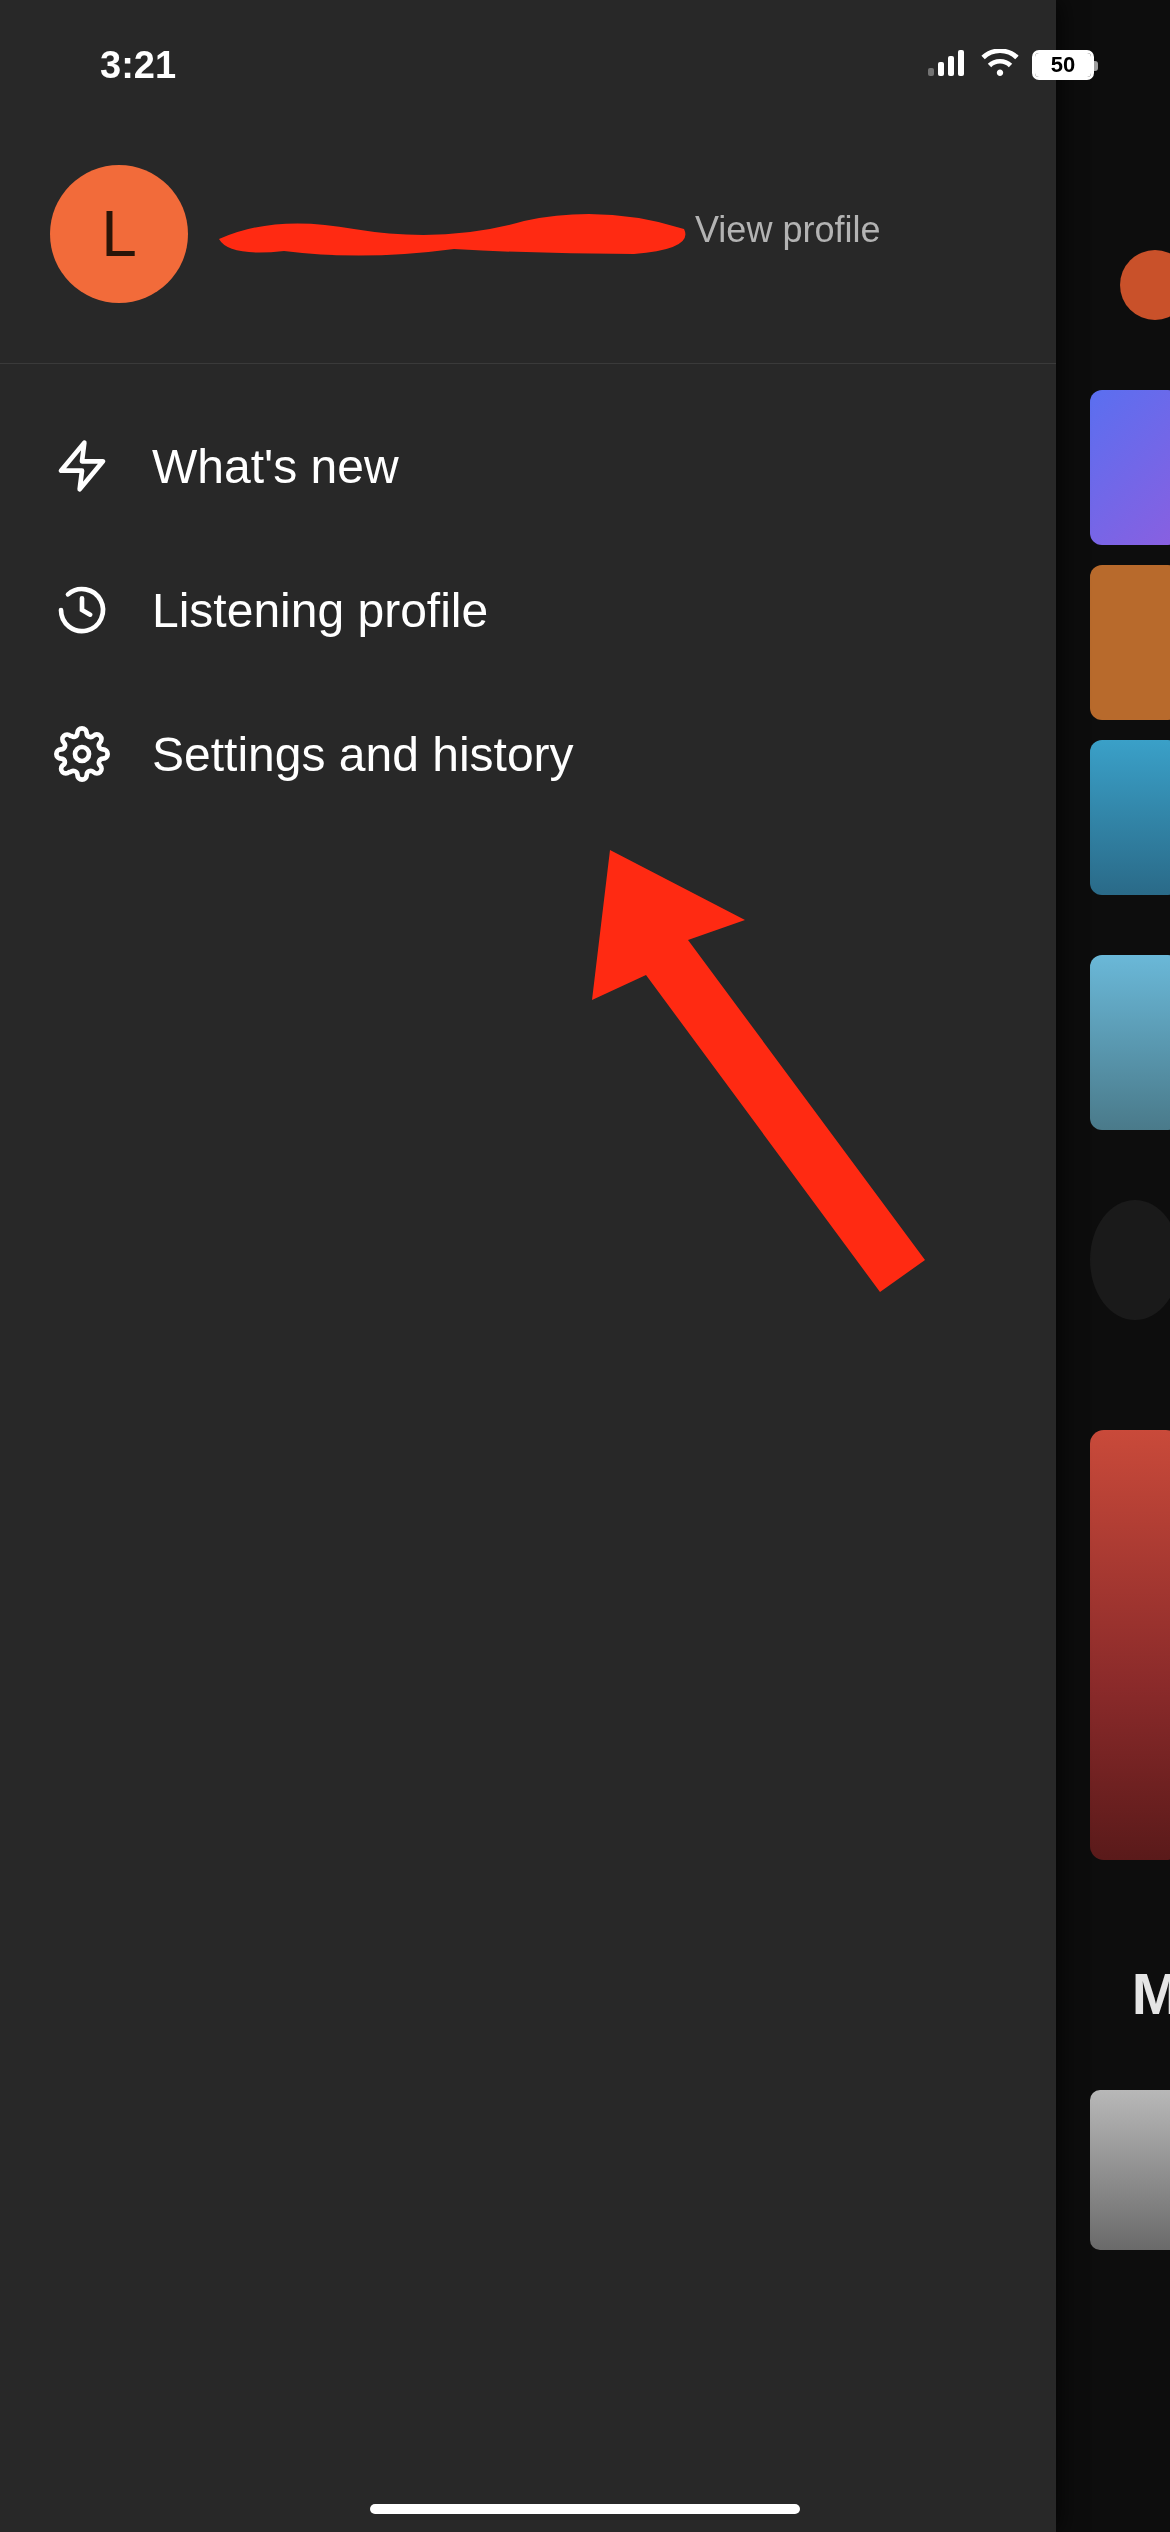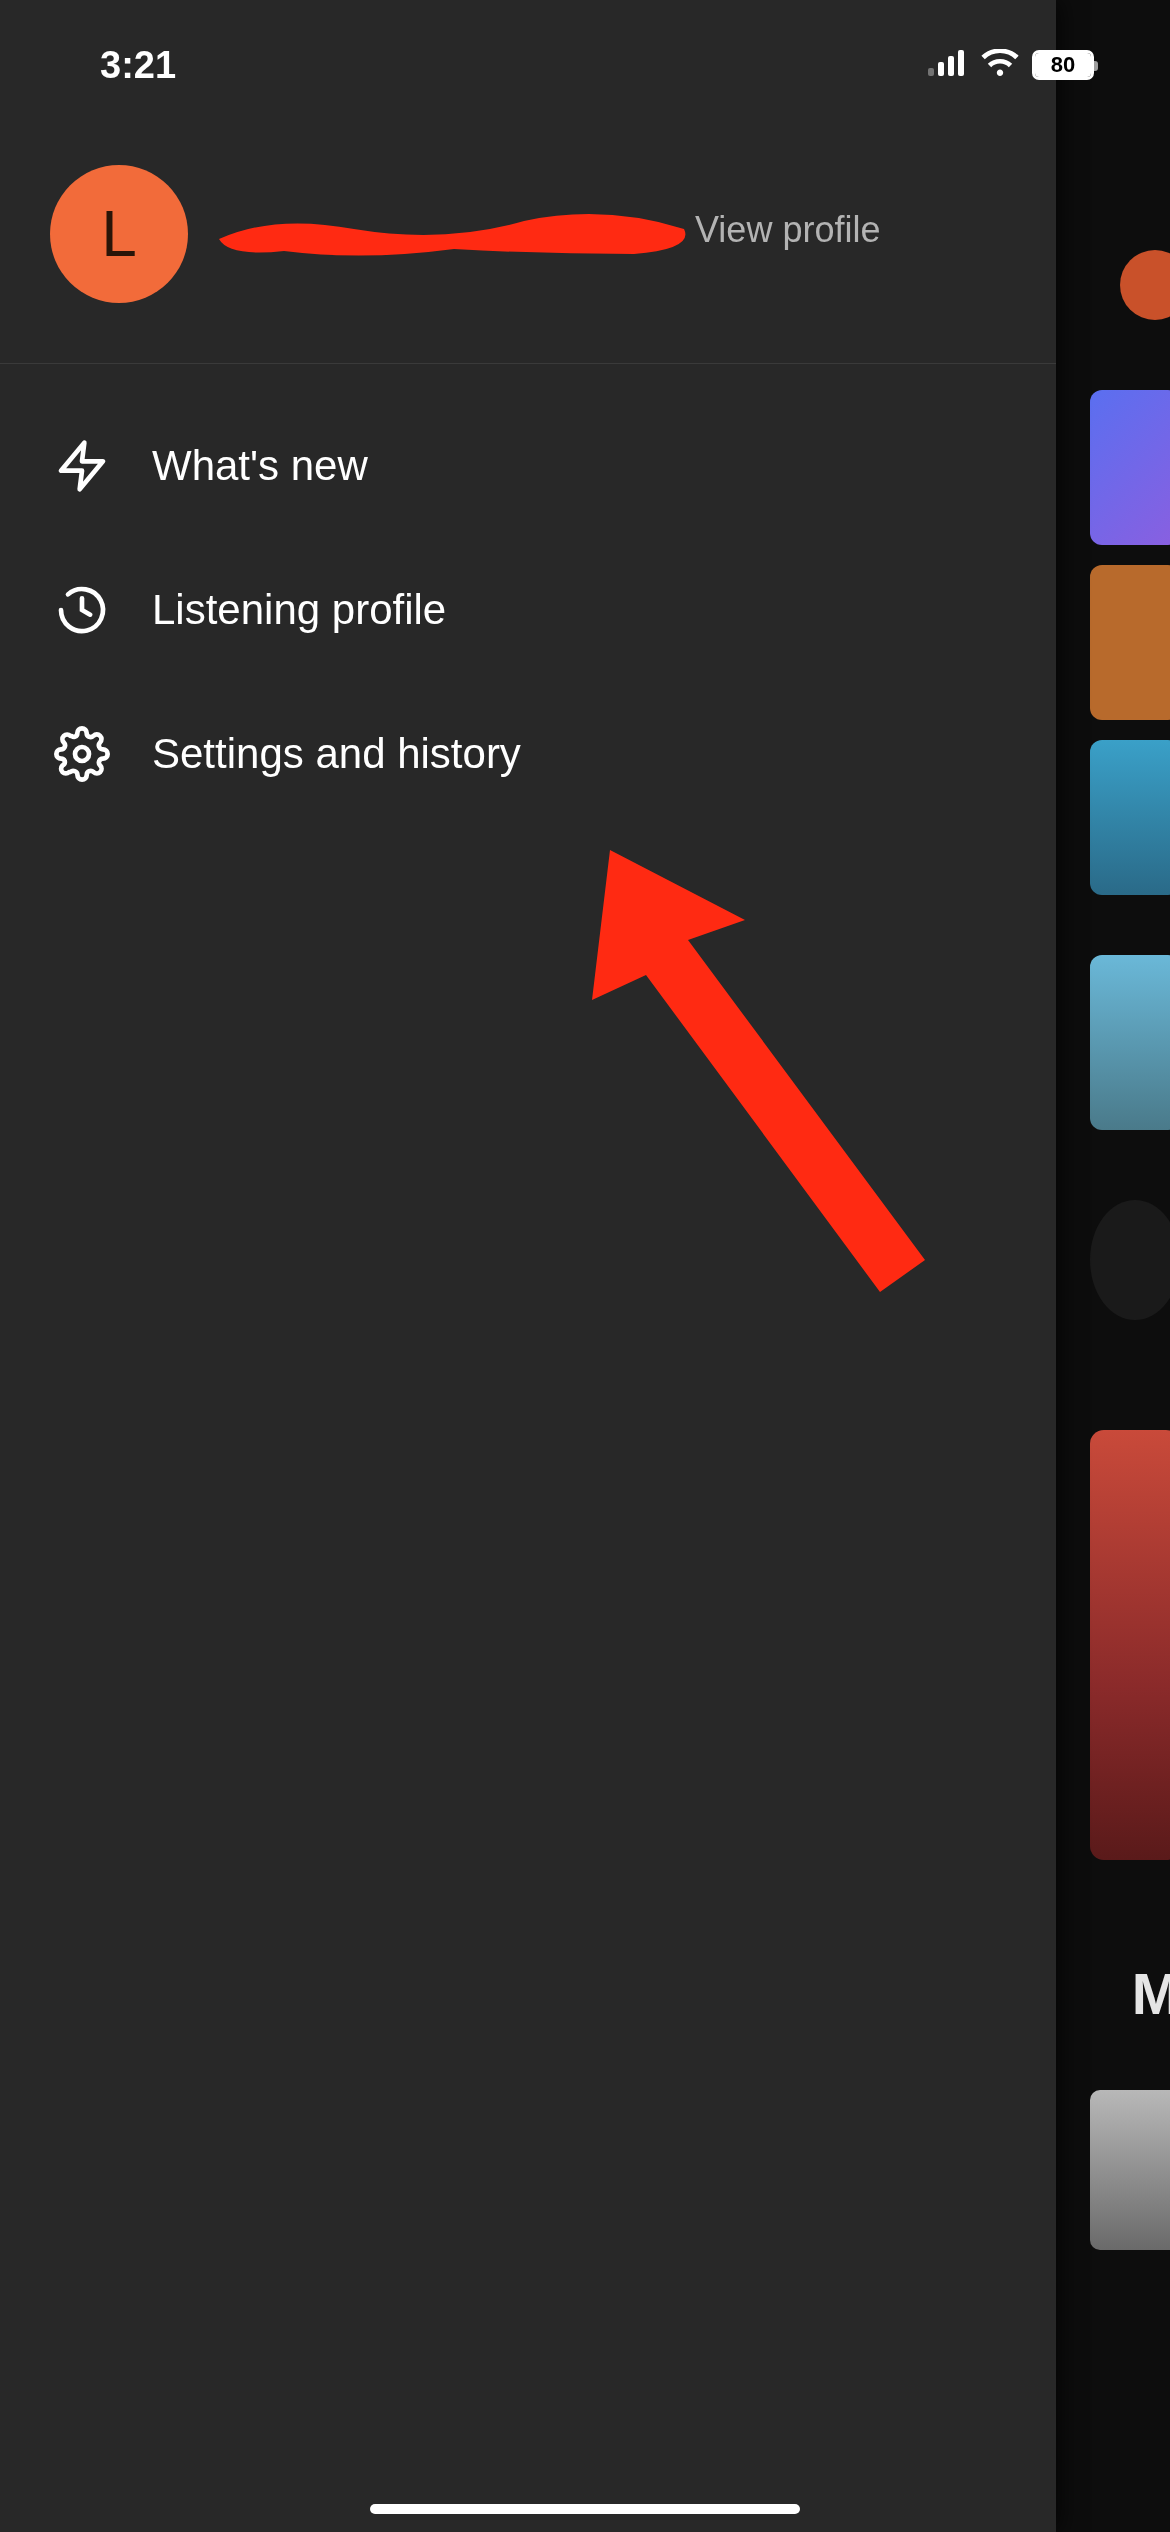--- a/index.html
+++ b/index.html
@@ -144,21 +144,21 @@
       padding: 42px 52px;
     }
     .menu-icon {
       width: 60px;
       height: 60px;
       display: flex;
       align-items: center;
       justify-content: center;
     }
     .menu-label {
-      font-size: 42px;
+      font-size: 48px;
       color: #fff;
       font-weight: 400;
     }
     
     
     .dimmed-bg {
       position: absolute;
       top: 0;
       left: 0;
       right: 0;
@@ -315,21 +315,21 @@
     </span>
     <span class="wifi-icon">
       <svg width="40" height="28" viewBox="0 0 20 14">
         <path d="M10 13.5c.9 0 1.6-.7 1.6-1.6S10.9 10.3 10 10.3s-1.6.7-1.6 1.6.7 1.6 1.6 1.6z" fill="#fff"></path>
         <path d="M10 7.3c1.7 0 3.3.7 4.4 1.8l1.7-1.7C14.5 5.8 12.3 5 10 5s-4.5.8-6.1 2.4l1.7 1.7C6.7 8 8.3 7.3 10 7.3z" fill="#fff"></path>
         <path d="M10 2c2.9 0 5.6 1.1 7.6 3.1L19.3 3.4C16.9 1 13.5-.3 10-.3S3.1 1 .7 3.4l1.7 1.7C4.4 3.1 7.1 2 10 2z" fill="#fff"></path>
       </svg>
     </span>
     <span class="battery-box">
       <span class="battery-body">
-        <span class="battery-pct">80</span>
+        <span class="battery-pct">50</span>
       </span>
     </span>
   </div>
 </div>
 
 <div class="annotation-arrow">
   <svg width="380" height="490" viewBox="0 0 380 490">
     <defs></defs>
     <g fill="#ff2a12">
       <polygon points="30,20 165,90 108,110 345,430 300,462 66,145 12,170"></polygon>

